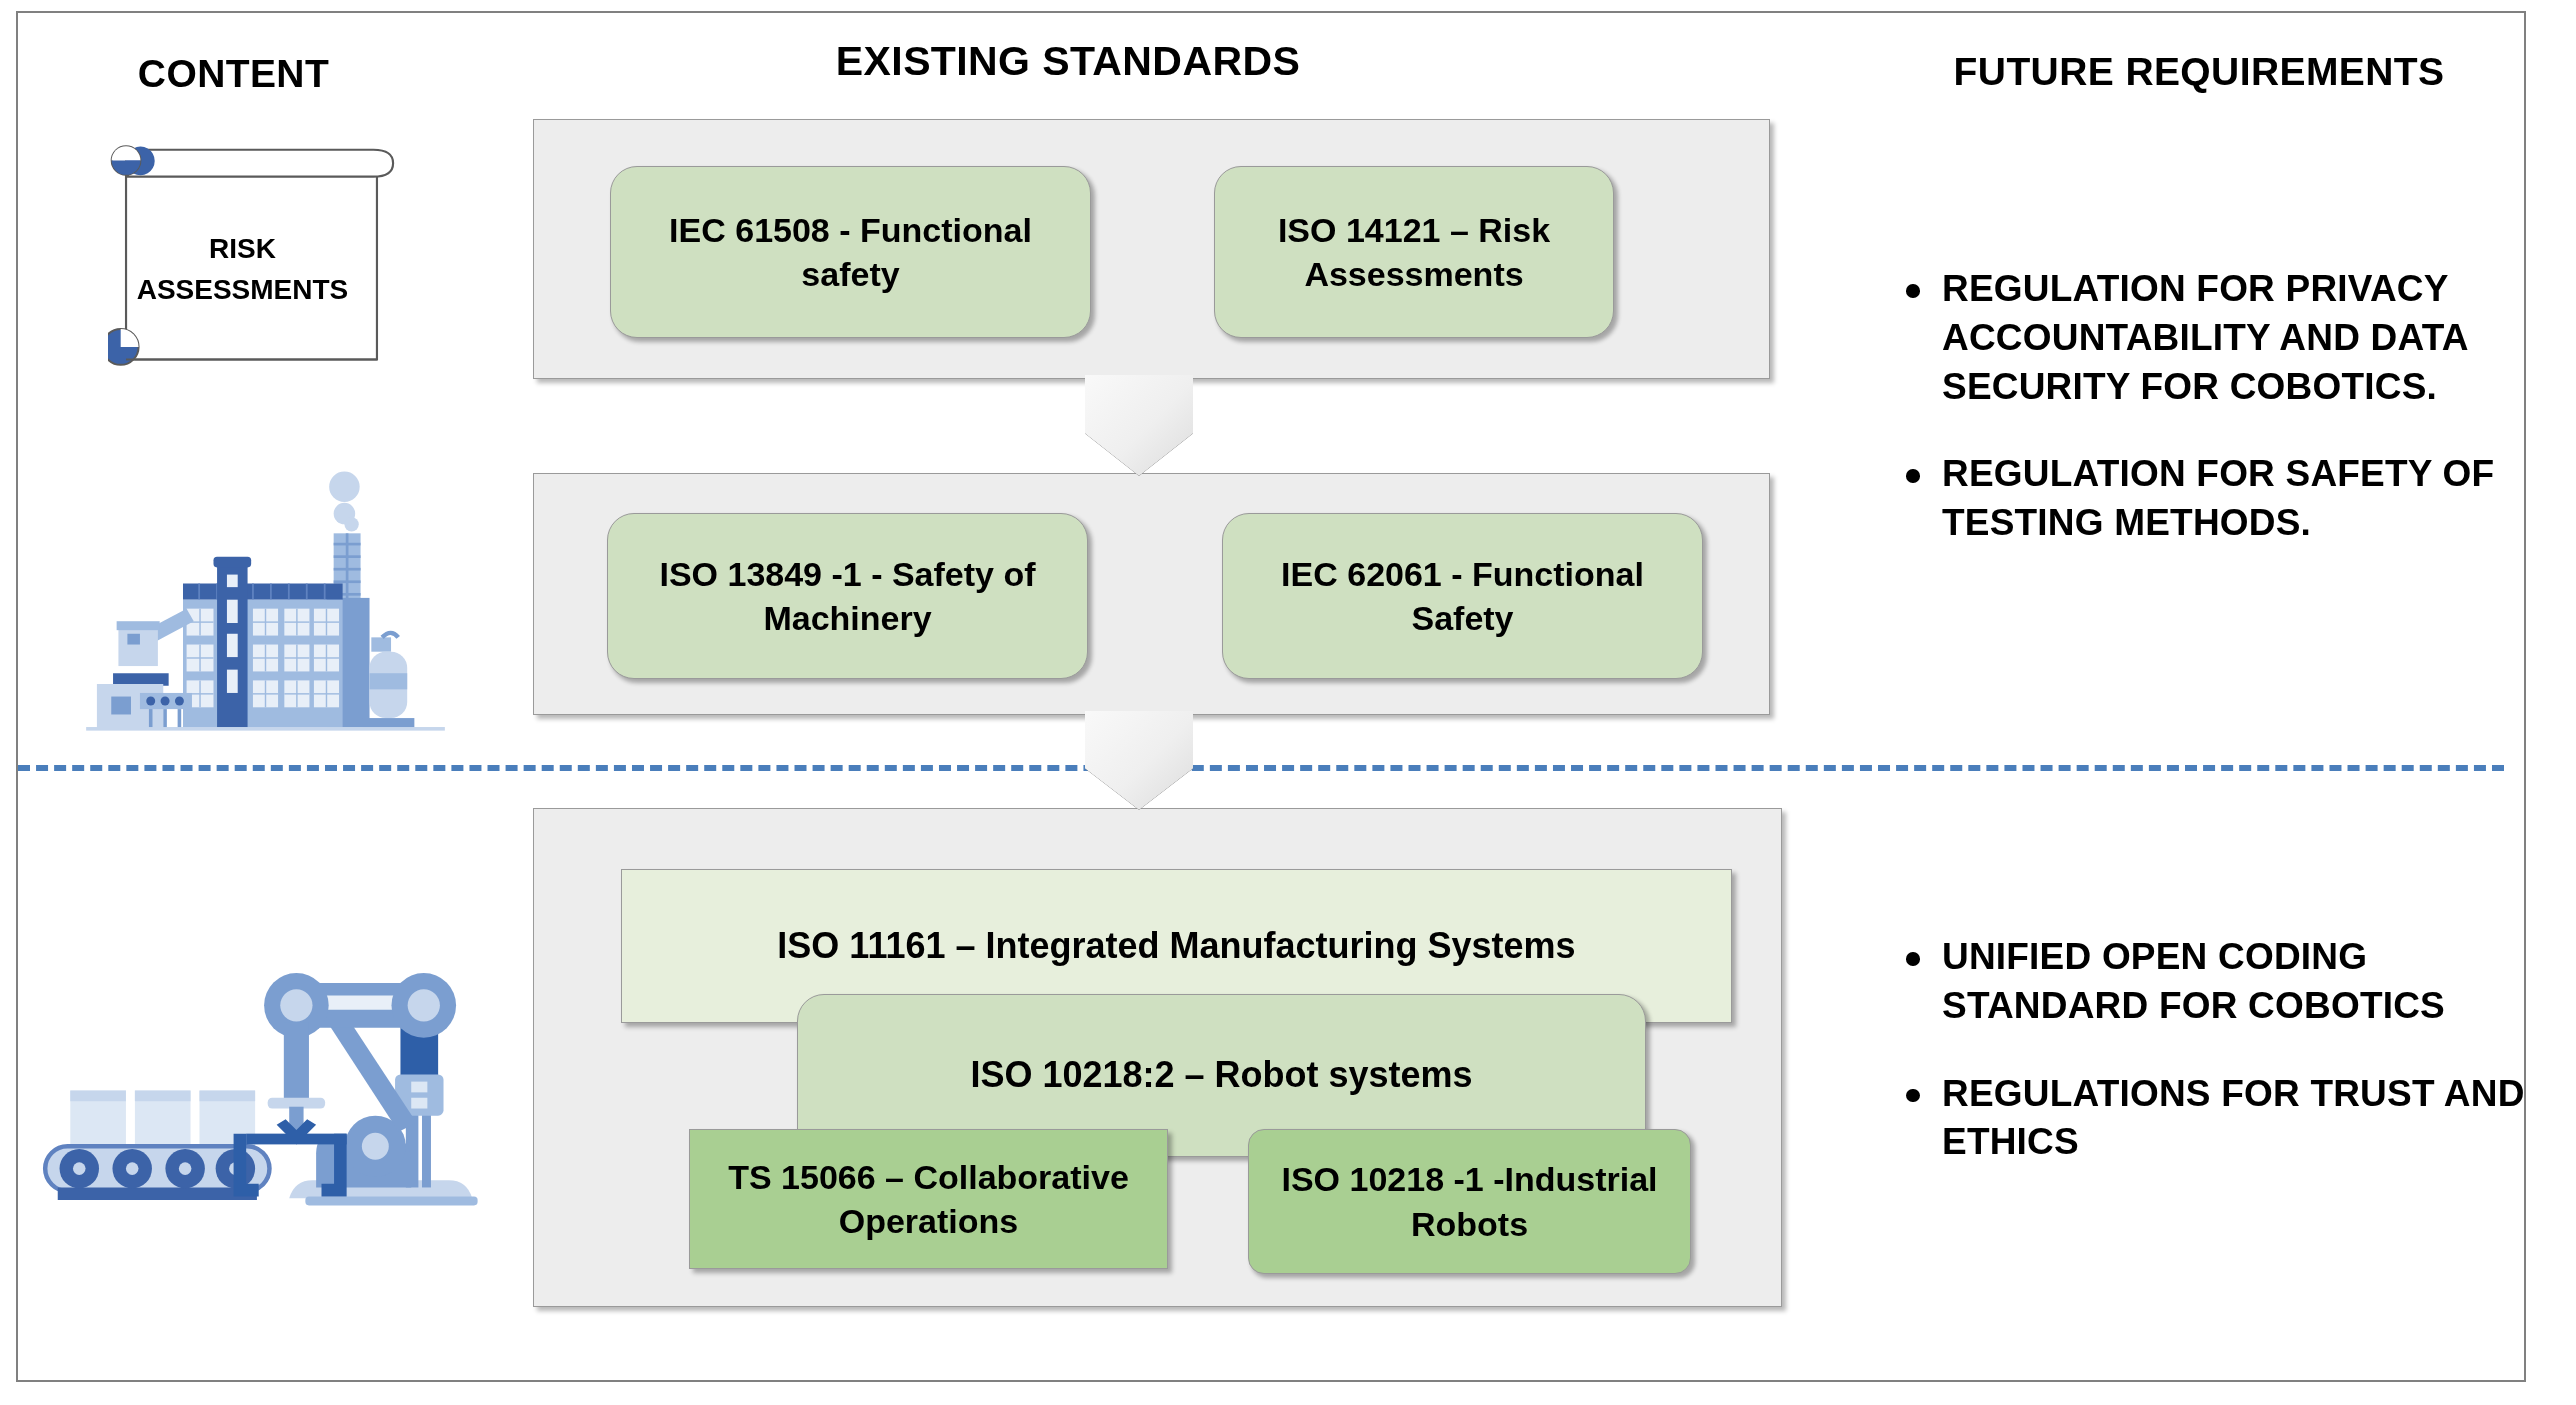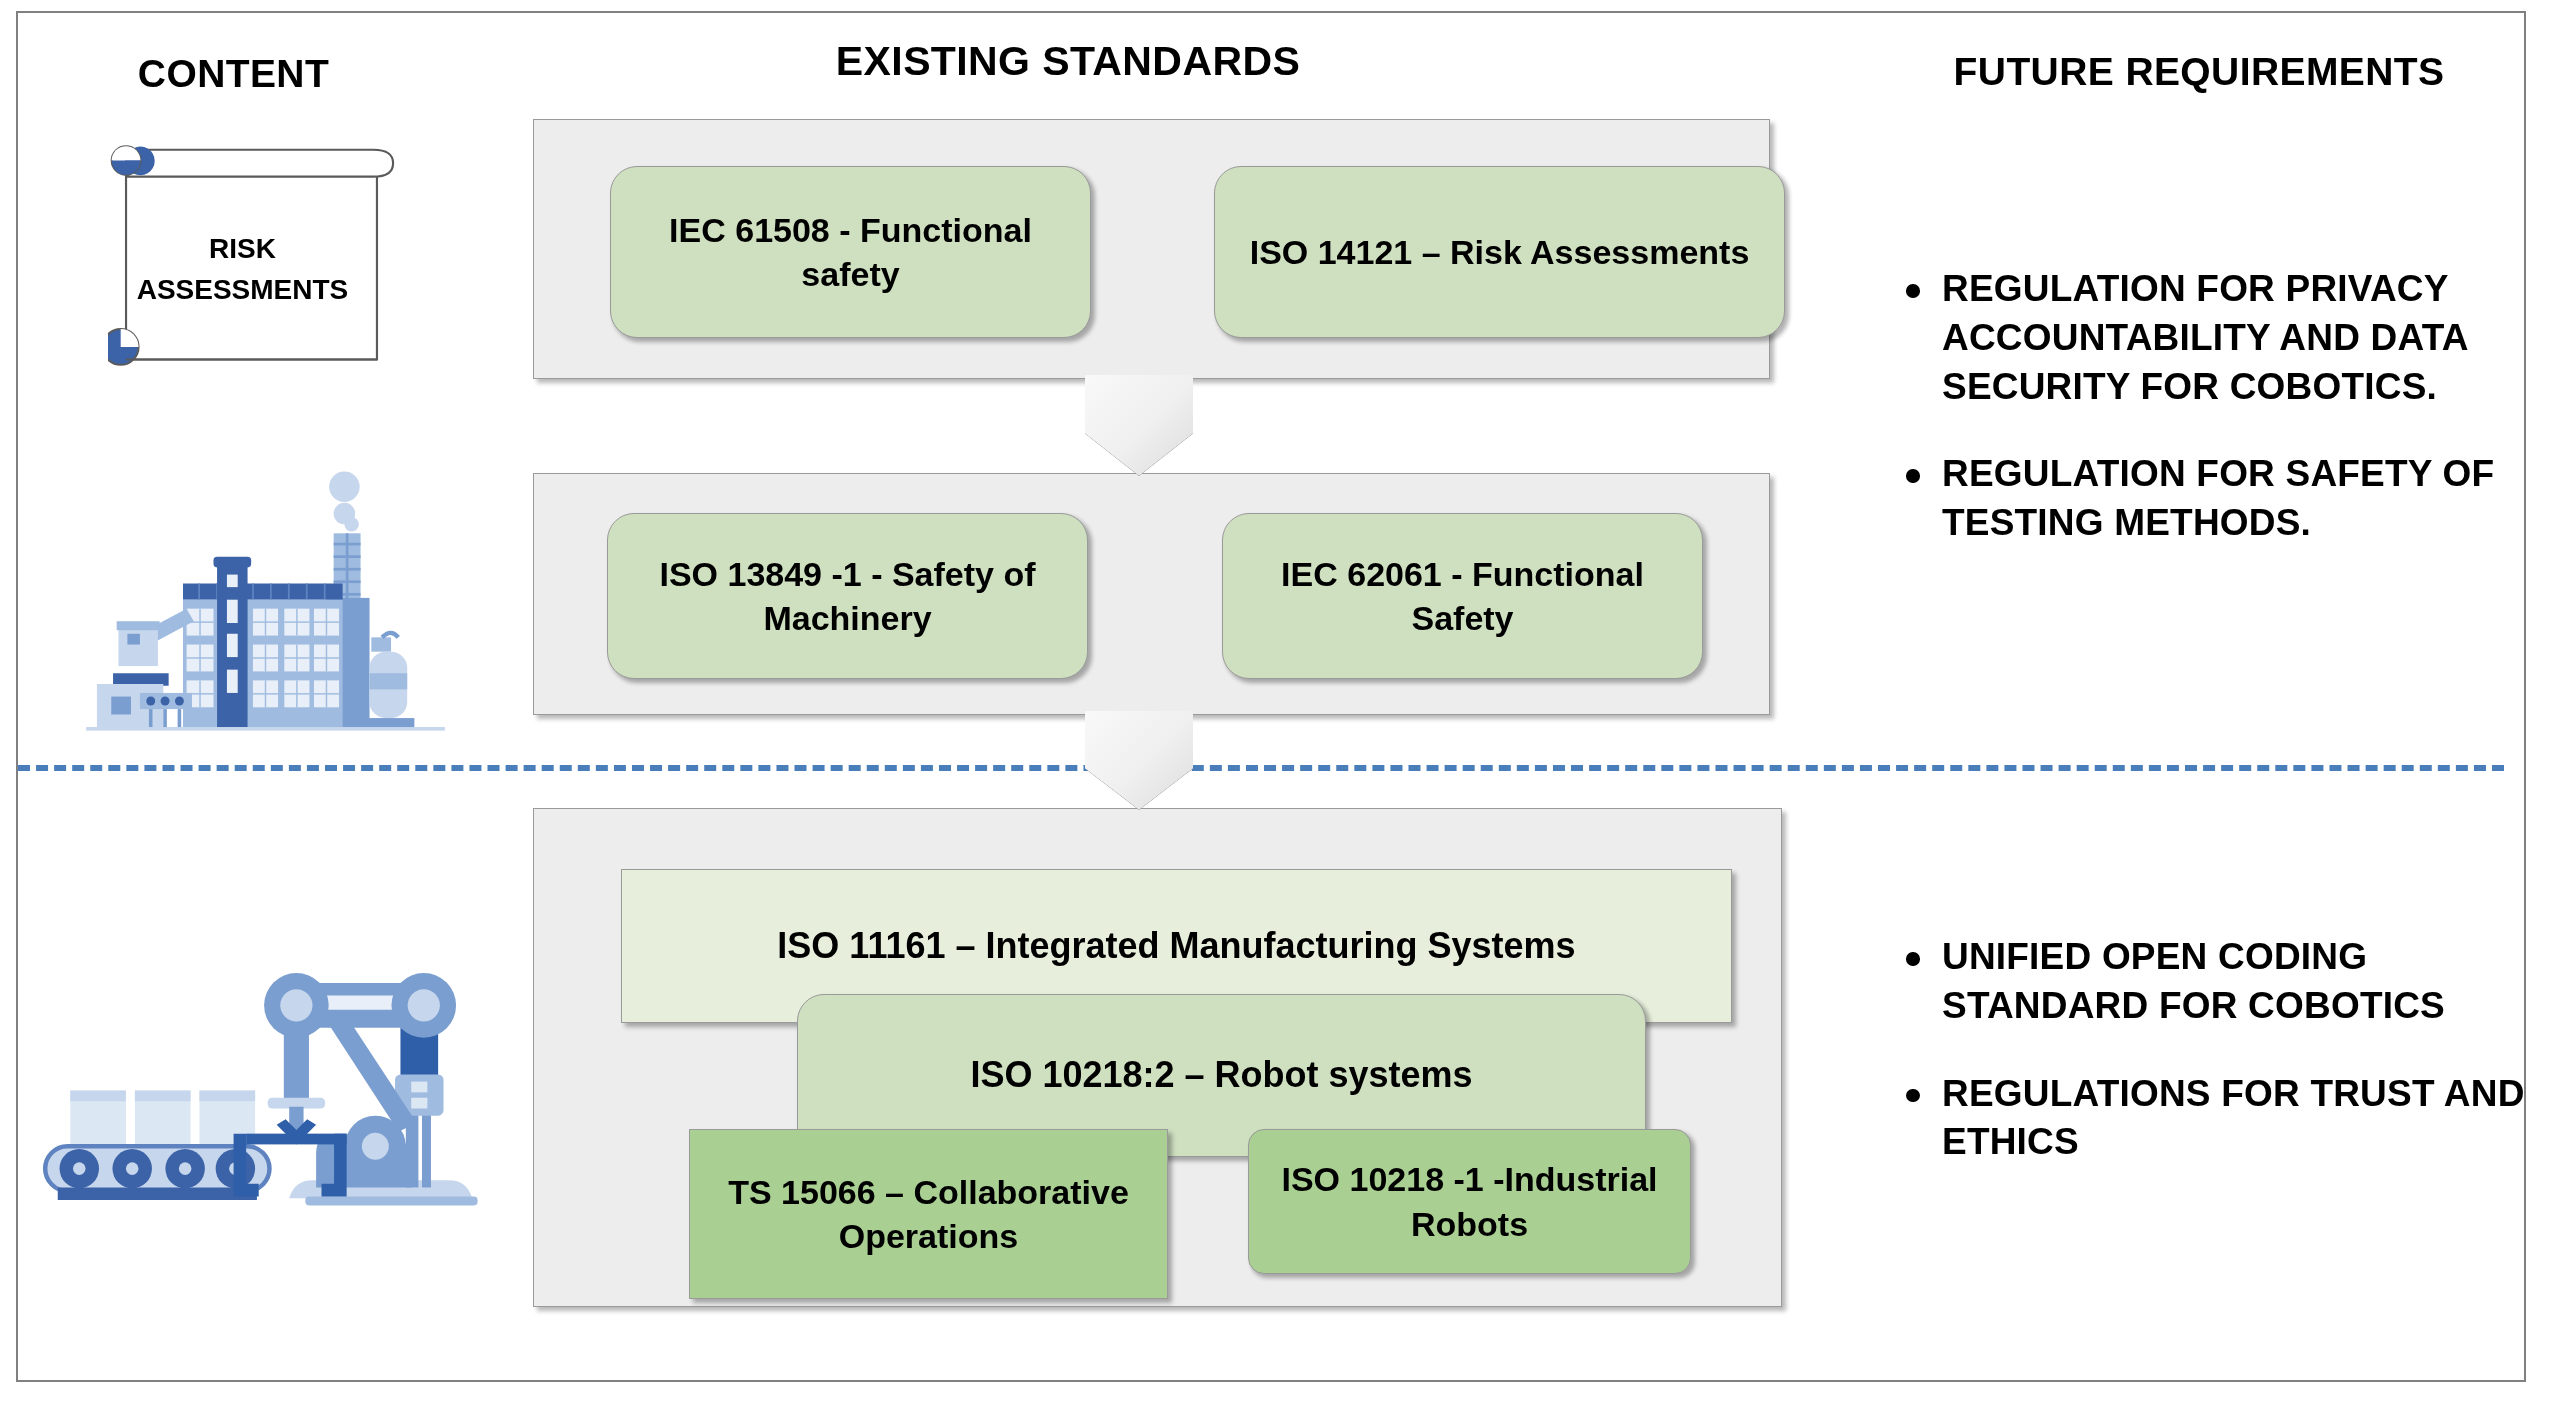--- a/index.html
+++ b/index.html
@@ -86,27 +86,27 @@
     font-weight: bold;
     line-height: 1.30;
     padding: 3.6px 10.8px;
     box-shadow: 3.6px 3.6px 4.5px rgba(0,0,0,0.30);
   }
   .chip-mid   { background: #CFE0C1; border-radius: 27px; }
   .chip-light { background: #E7EFDC; }
   .chip-dark  { background: #A9CF92; }
 
   #chip-iec61508  { left: 610px;  top: 166px;  width: 481px; height: 172px; font-size: 34px; }
-  #chip-iso14121  { left: 1214px; top: 166px;  width: 571px; height: 172px; font-size: 34px; }
+  #chip-iso14121  { left: 1214px; top: 166px;  width: 400px; height: 172px; font-size: 34px; }
   #chip-iso13849  { left: 607px;  top: 513px;  width: 481px; height: 166px; font-size: 34px; }
   #chip-iec62061  { left: 1222px; top: 513px;  width: 481px; height: 166px; font-size: 34px; }
 
   #chip-iso11161  { left: 621px;  top: 869px;  width: 1111px; height: 154px; font-size: 36px; z-index: 3; }
   #chip-iso10218-2{ left: 797px;  top: 994px; width: 849px;  height: 163px; font-size: 36px; z-index: 4; }
-  #chip-ts15066   { left: 689px;  top: 1129px; width: 479px;  height: 170px; font-size: 34px; z-index: 5; }
+  #chip-ts15066   { left: 689px;  top: 1129px; width: 479px;  height: 140px; font-size: 34px; z-index: 5; }
   #chip-iso10218-1{ left: 1248px; top: 1129px; width: 443px;  height: 145px; font-size: 34px; z-index: 5; border-radius: 16px; }
 
   
   .down-arrow {
     position: absolute;
     background: linear-gradient(135deg, #F6F6F6 0%, #EDEDED 55%, #D8D8D8 100%);
     box-sizing: border-box;
     z-index: 2;
   }
   .down-arrow::before {

